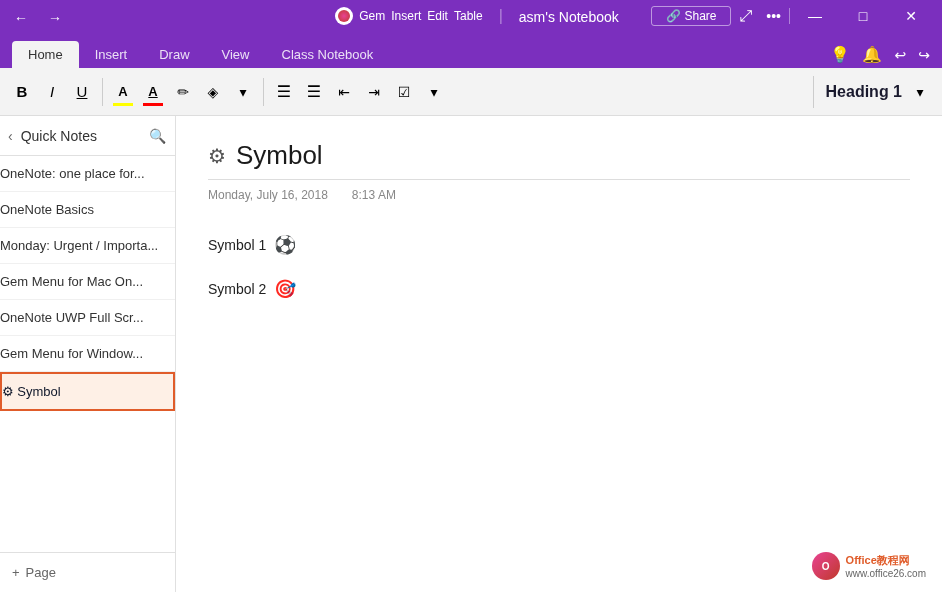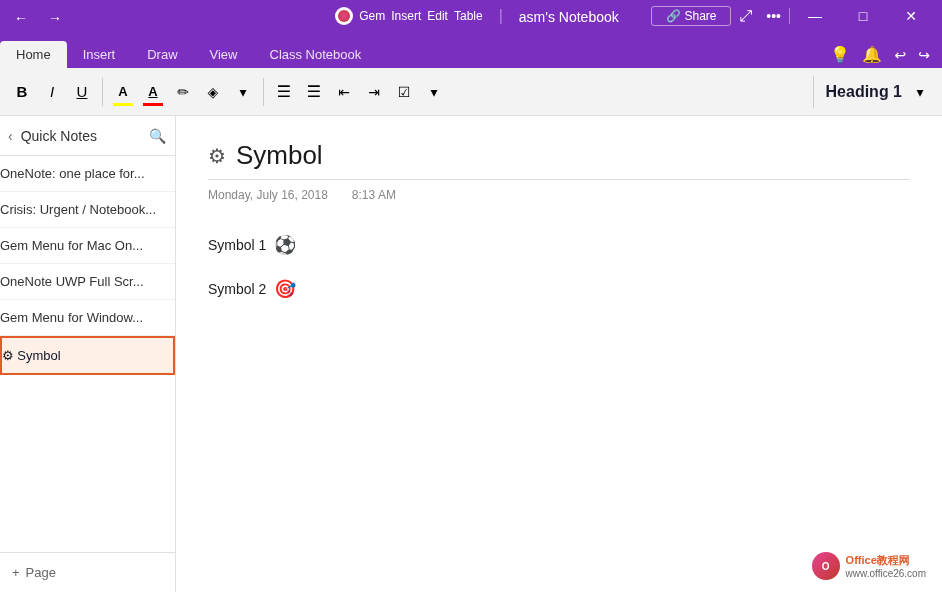--- a/index.html
+++ b/index.html
@@ -20,21 +20,21 @@
     .titlebar-right { display: flex; gap: 2px; align-items: center; }
     .win-btn { width: 46px; height: 32px; display: flex; align-items: center; justify-content: center; color: white; font-size: 14px; cursor: pointer; }
     .titlebar-divider { width: 1px; height: 16px; background: rgba(255,255,255,0.4); }
 
     
     .ribbon-tabs {
       height: 36px;
       background: #7B2FBE;
       display: flex;
       align-items: flex-end;
-      padding-left: 0;
+      padding-left: 12px;
     }
     .ribbon-tab {
       padding: 6px 16px;
       color: rgba(255,255,255,0.85);
       font-size: 13px;
       cursor: pointer;
       border-radius: 4px 4px 0 0;
     }
     .ribbon-tab.active {
       background: #f3f3f3;
@@ -278,21 +278,22 @@
 <div class="main-area">
 
   <div class="sidebar">
     <div class="sidebar-header">
       <span class="sidebar-back">‹</span>
       <span class="sidebar-title">Quick Notes</span>
       <span class="sidebar-search">🔍</span>
     </div>
     <div class="sidebar-items">
       <div class="sidebar-item">OneNote: one place for...</div>
-      <div class="sidebar-item">Crisis: Urgent / Notebook...</div>
+      <div class="sidebar-item">OneNote Basics</div>
+      <div class="sidebar-item">Monday: Urgent / Importa...</div>
       <div class="sidebar-item">Gem Menu for Mac On...</div>
       <div class="sidebar-item">OneNote UWP Full Scr...</div>
       <div class="sidebar-item">Gem Menu for Window...</div>
       <div class="sidebar-item active">
         <span>⚙</span>
         <span>Symbol</span>
       </div>
     </div>
     <div class="sidebar-footer">
       <span>+</span>

